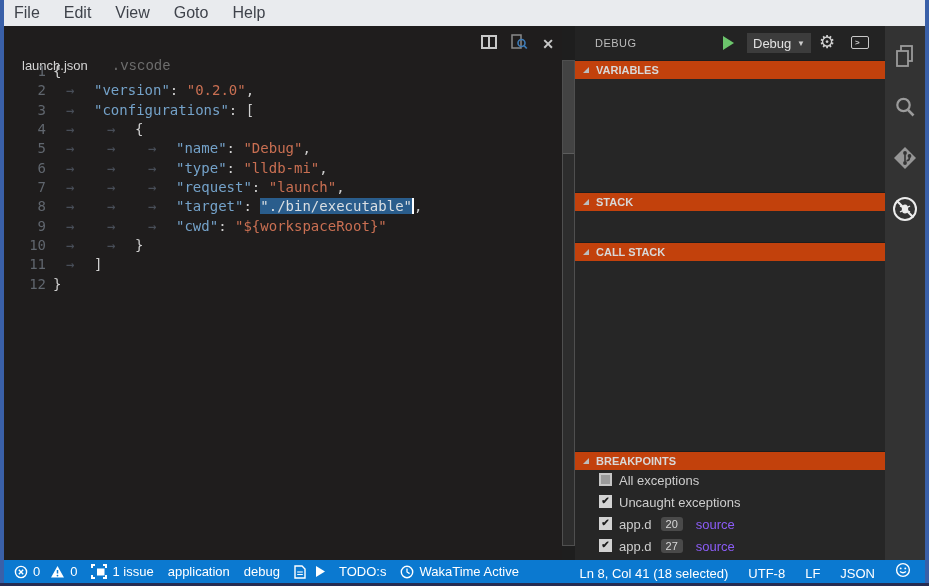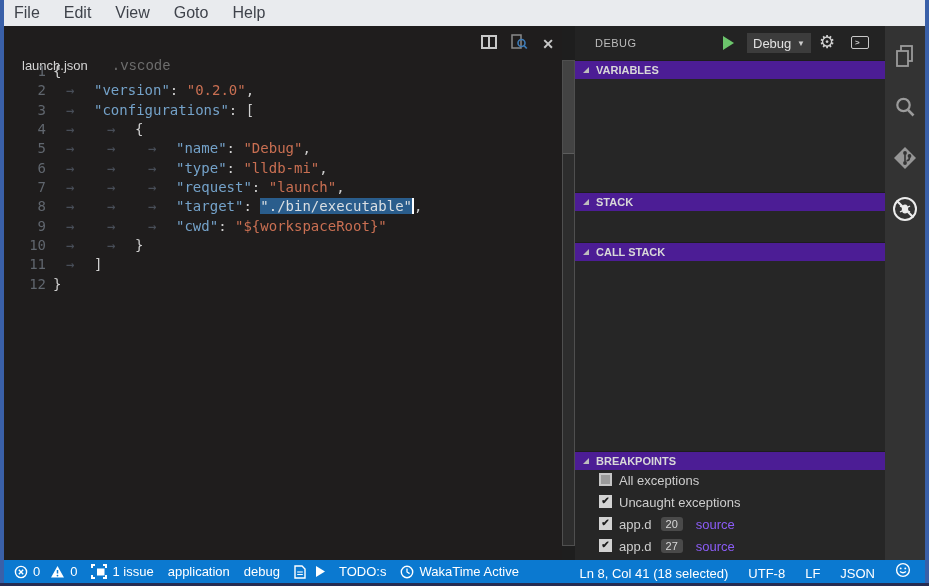--- a/index.html
+++ b/index.html
@@ -48,21 +48,21 @@
               border-left:11px solid #6cc56c; border-top:7px solid transparent; border-bottom:7px solid transparent; }
   #config-dd { position:absolute; left:172px; top:7px; width:64px; height:20px; background:#3c3c3c;
                display:flex; align-items:center; justify-content:space-between; padding:0 6px;
                font-size:13px; color:#e2e2e2; }
   #config-dd .caret { font-size:8px; color:#cccccc; }
   #gear-btn { position:absolute; left:244px; top:4px; font-size:18px; color:#cfcfcf; line-height:24px; }
   #console-btn { position:absolute; left:276px; top:10px; width:18px; height:13px;
                  border:1px solid #c8c8c8; border-radius:2px; font-size:8px; color:#c8c8c8;
                  padding-left:3px; line-height:11px; font-weight:bold; }
 
-  .sec-header { height:19px; background:#4c1d95; border-top:1px solid #1d1d1d;
+  .sec-header { height:19px; background:#c2410c; border-top:1px solid #1d1d1d;
                 display:flex; align-items:center; gap:7px; padding-left:8px;
                 font-size:11px; font-weight:bold; color:#d8d8d8; }
   .tri { width:0; height:0; border-bottom:6px solid #bdbdbd; border-left:6px solid transparent; }
   .sec-body { background:#262626; }
   .sec0 .sec-body { height:113px; }
   .sec1 .sec-body { height:31px; }
   .sec2 .sec-body { height:190px; }
   .sec3 .sec-body { height:90px; padding-top:3px; }
 
   .bp-row { height:22px; display:flex; align-items:flex-start; gap:7px; padding-left:24px;

